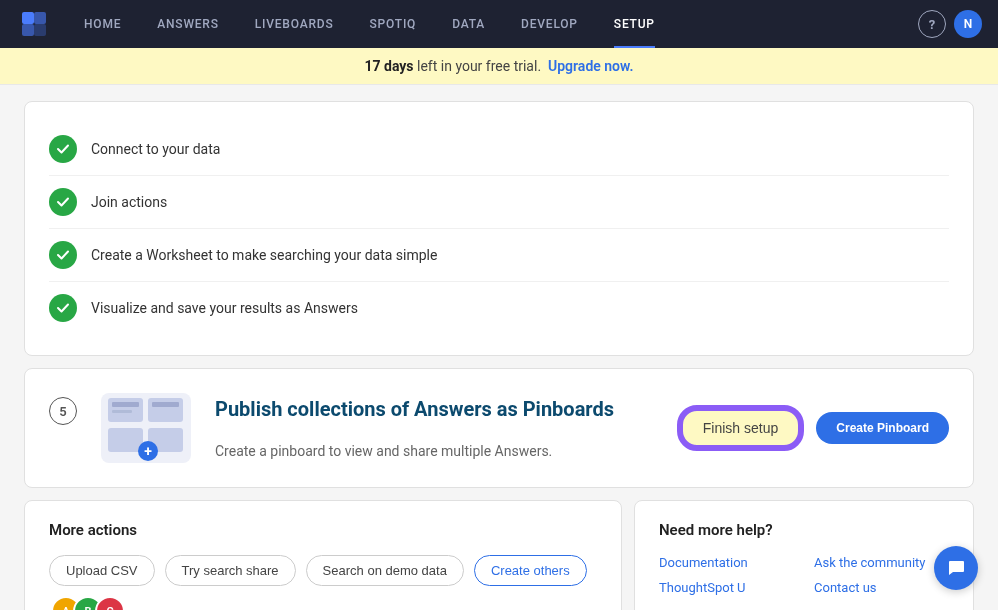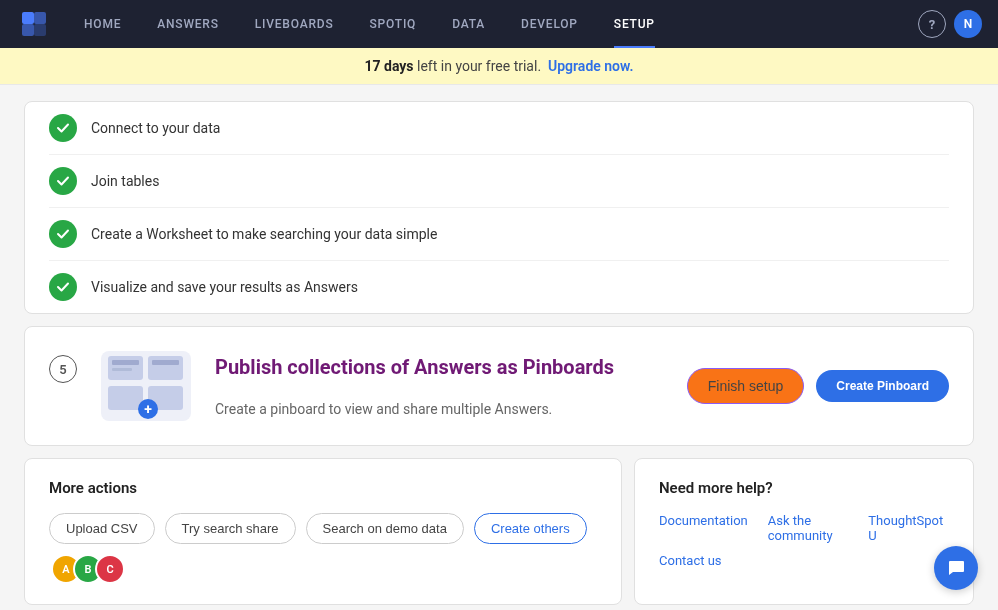--- a/index.html
+++ b/index.html
@@ -101,21 +101,21 @@
       display: flex;
       flex-direction: column;
       gap: 12px;
     }
 
     
     .checklist-card {
       background: #fff;
       border: 1px solid #e0e0e0;
       border-radius: 8px;
-      padding: 0 24px;
+      padding: 21px 24px;
       display: flex;
       flex-direction: column;
       gap: 0;
     }
     .checklist-item {
       display: flex;
       align-items: center;
       gap: 14px;
       padding: 12px 0;
       border-bottom: 1px solid #f0f0f0;
@@ -160,38 +160,38 @@
       flex-shrink: 0;
       background: #eef0f8;
       position: relative;
       display: flex; align-items: center; justify-content: center;
     }
     .step-illustration svg { width: 80px; height: 65px; }
     .step-content { flex: 1; }
     .step-title {
       font-size: 20px;
       font-weight: 700;
-      color: #701a75;
+      color: #0c4a6e;
       margin-bottom: 22px;
     }
     .step-desc {
       font-size: 14px;
       color: #666;
     }
     .step-actions {
       display: flex;
       gap: 12px;
       align-items: center;
       flex-shrink: 0;
     }
     .btn-secondary {
       padding: 9px 20px;
-      border: 1px solid #8b5cf6;
+      border: 6px solid #8b5cf6;
       border-radius: 20px;
-      background: #f97316;
+      background: #fef9c3;
       color: #444;
       font-size: 14px;
       cursor: pointer;
     }
     .btn-primary {
       padding: 9px 20px;
       border: none;
       border-radius: 20px;
       background: #2e6fe6;
       color: #fff;
@@ -253,21 +253,21 @@
 
     .need-help-card {
       width: 340px;
       background: #fff;
       border: 1px solid #e0e0e0;
       border-radius: 8px;
       padding: 20px 24px;
     }
     .help-links {
       display: grid;
-      grid-template-columns: 1fr 1fr 1fr;
+      grid-template-columns: 1fr 1fr;
       gap: 10px 20px;
     }
     .help-link {
       font-size: 13px;
       color: #2e6fe6;
       cursor: pointer;
       text-decoration: none;
     }
 
     
@@ -327,21 +327,21 @@
           </svg>
       </div>
       <span>Connect to your data</span>
     </div>
     <div class="checklist-item">
       <div class="check-circle">
         <svg viewBox="0 0 14 14" fill="none">
             <path d="M2 7l3.5 3.5L12 3.5" stroke="#fff" stroke-width="2" stroke-linecap="round" stroke-linejoin="round"></path>
           </svg>
       </div>
-      <span>Join tables</span>
+      <span>Join actions</span>
     </div>
     <div class="checklist-item">
       <div class="check-circle">
         <svg viewBox="0 0 14 14" fill="none">
             <path d="M2 7l3.5 3.5L12 3.5" stroke="#fff" stroke-width="2" stroke-linecap="round" stroke-linejoin="round"></path>
           </svg>
       </div>
       <span>Create a Worksheet to make searching your data simple</span>
     </div>
     <div class="checklist-item">

